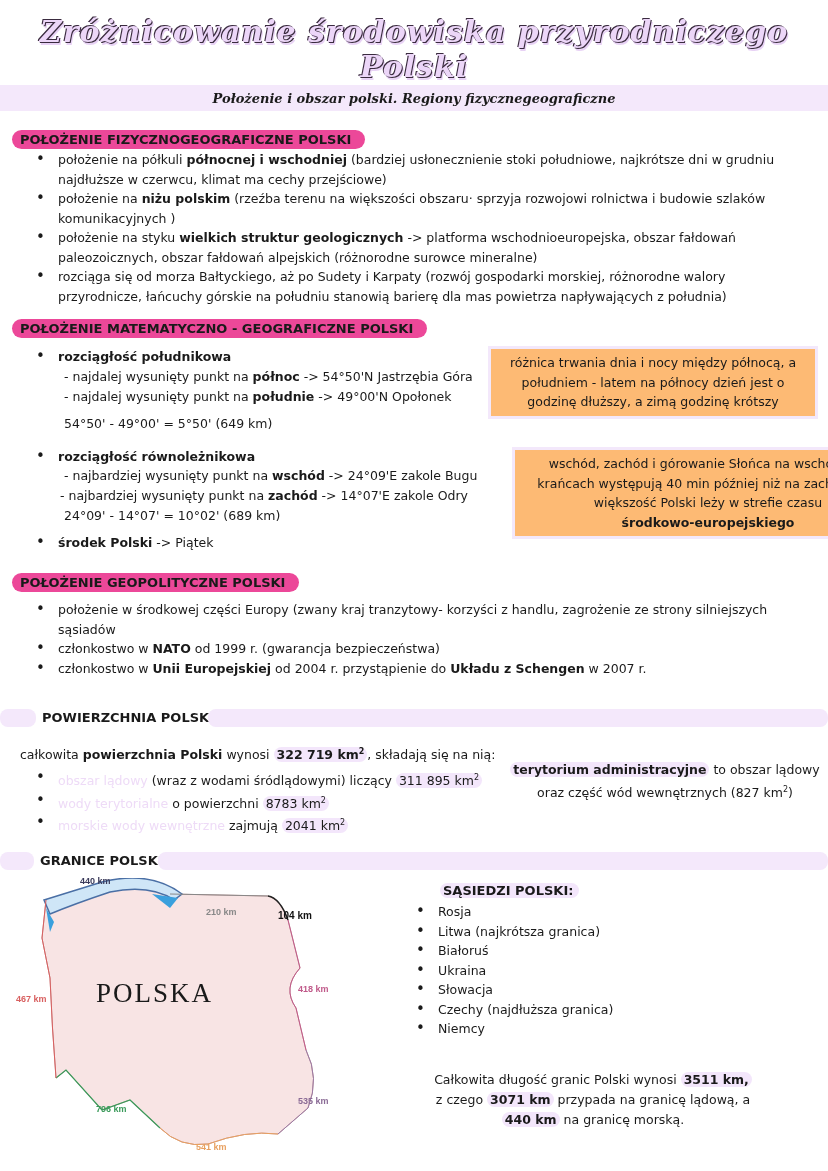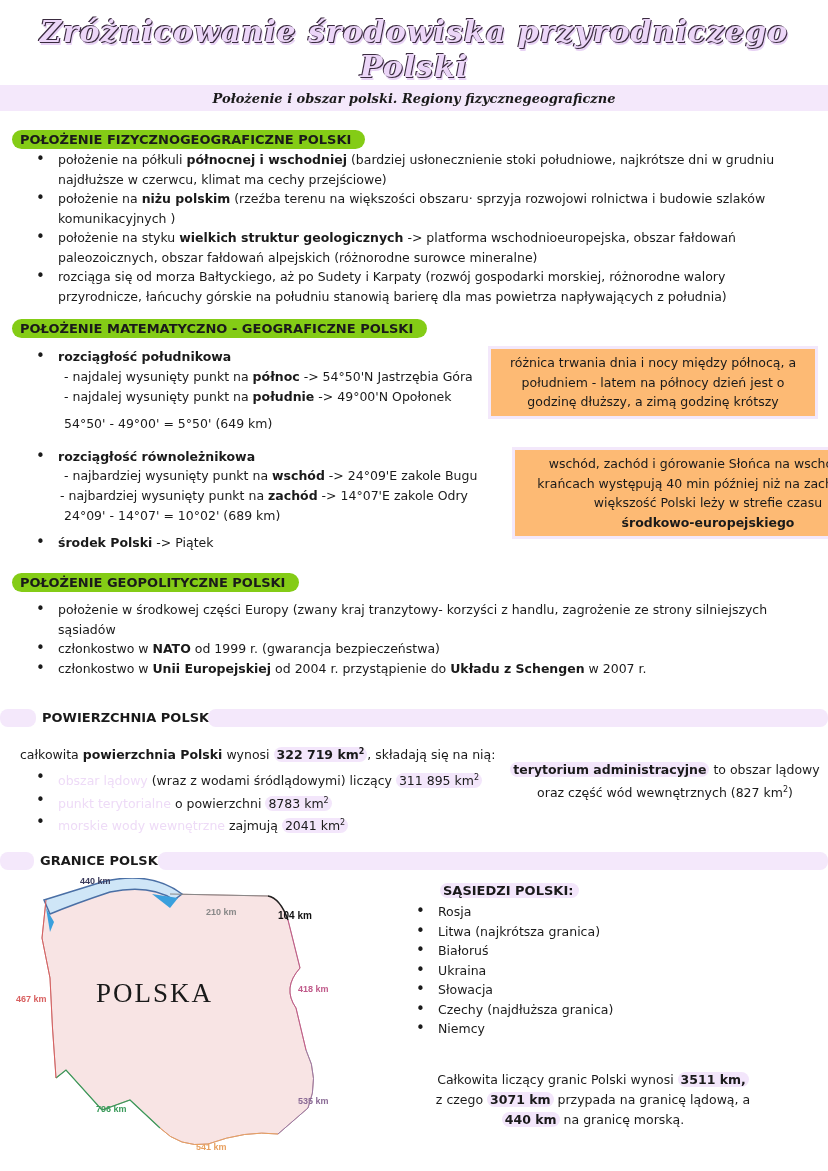--- a/index.html
+++ b/index.html
@@ -15,21 +15,21 @@
   .subtitle-band {
     position: absolute; top: 85px; left: 0; width: 828px; height: 26px; background: #f4e8fb;
     display: flex; align-items: center; justify-content: center;
   }
   .subtitle-band span {
     font-family: "DejaVu Serif", serif; font-style: italic; font-weight: bold; font-size: 13px; color: #1a1a1a;
   }
 
   .sec-head {
     position: absolute; font-weight: bold; font-size: 13px; color: #1a1a1a;
-    background: #84cc16; border-radius: 10px; padding: 2px 14px 2px 8px;
+    background: #ec4899; border-radius: 10px; padding: 2px 14px 2px 8px;
   }
   .band {
     position: absolute; height: 18px; background: #f4e8fb; border-radius: 8px;
   }
   .sec-plain { position: absolute; font-weight: bold; font-size: 13px; }
 
   ul.bul { position: absolute; list-style: none; }
   ul.bul li { position: relative; padding-left: 28px; line-height: 19.5px; font-size: 12.5px; }
   ul.bul li::before { content: "\2022"; position: absolute; left: 6px; top: 0; font-size: 15px; }
   b { font-weight: bold; }
@@ -98,21 +98,21 @@
 
 <div class="band" style="top:709px;left:0;width:36px;"></div>
 <div class="sec-plain" style="top:710px;left:42px;">POWIERZCHNIA POLSKI</div>
 <div class="band" style="top:709px;left:208px;width:620px;"></div>
 
 <div class="plain" style="top:742px;left:20px;">
   <span>całkowita </span><b>powierzchnia Polski</b><span> wynosi </span><b class="hl"><span>322 719 km</span><sup>2</sup></b><span>, składają się na nią:</span>
 </div>
 <ul class="bul" style="top:768px;left:30px;width:480px;">
   <li><span class="faint">obszar lądowy</span><span> (wraz z wodami śródlądowymi) liczący </span><span class="hl"><span>311 895 km</span><sup>2</sup></span></li>
-  <li><span class="faint">punkt terytorialne</span><span> o powierzchni </span><span class="hl"><span>8783 km</span><sup>2</sup></span></li>
+  <li><span class="faint">wody terytorialne</span><span> o powierzchni </span><span class="hl"><span>8783 km</span><sup>2</sup></span></li>
   <li><span class="faint">morskie wody wewnętrzne</span><span> zajmują </span><span class="hl"><span>2041 km</span><sup>2</sup></span></li>
 </ul>
 <div class="plain center" style="top:760px;left:510px;width:310px;">
   <b class="hl">terytorium administracyjne</b><span> to obszar lądowy oraz część wód wewnętrznych (827 km</span><sup>2</sup><span>)</span>
 </div>
 
 <div class="band" style="top:852px;left:0;width:34px;"></div>
 <div class="sec-plain" style="top:853px;left:40px;">GRANICE POLSKI</div>
 <div class="band" style="top:852px;left:158px;width:670px;"></div>
 
@@ -146,16 +146,16 @@
   <li>Rosja</li>
   <li>Litwa (najkrótsza granica)</li>
   <li>Białoruś</li>
   <li>Ukraina</li>
   <li>Słowacja</li>
   <li>Czechy (najdłuższa granica)</li>
   <li>Niemcy</li>
 </ul>
 
 <div class="plain center" style="top:1070px;left:420px;width:346px;line-height:20px;">
-  <span>Całkowita liczący granic Polski wynosi </span><b class="hl">3511 km,</b><br>
+  <span>Całkowita długość granic Polski wynosi </span><b class="hl">3511 km,</b><br>
   <span>z czego </span><b class="hl">3071 km</b><span> przypada na granicę lądową, a</span><br>
   <b class="hl">440 km</b><span> na granicę morską.</span>
 </div>
 
 </body></html>

